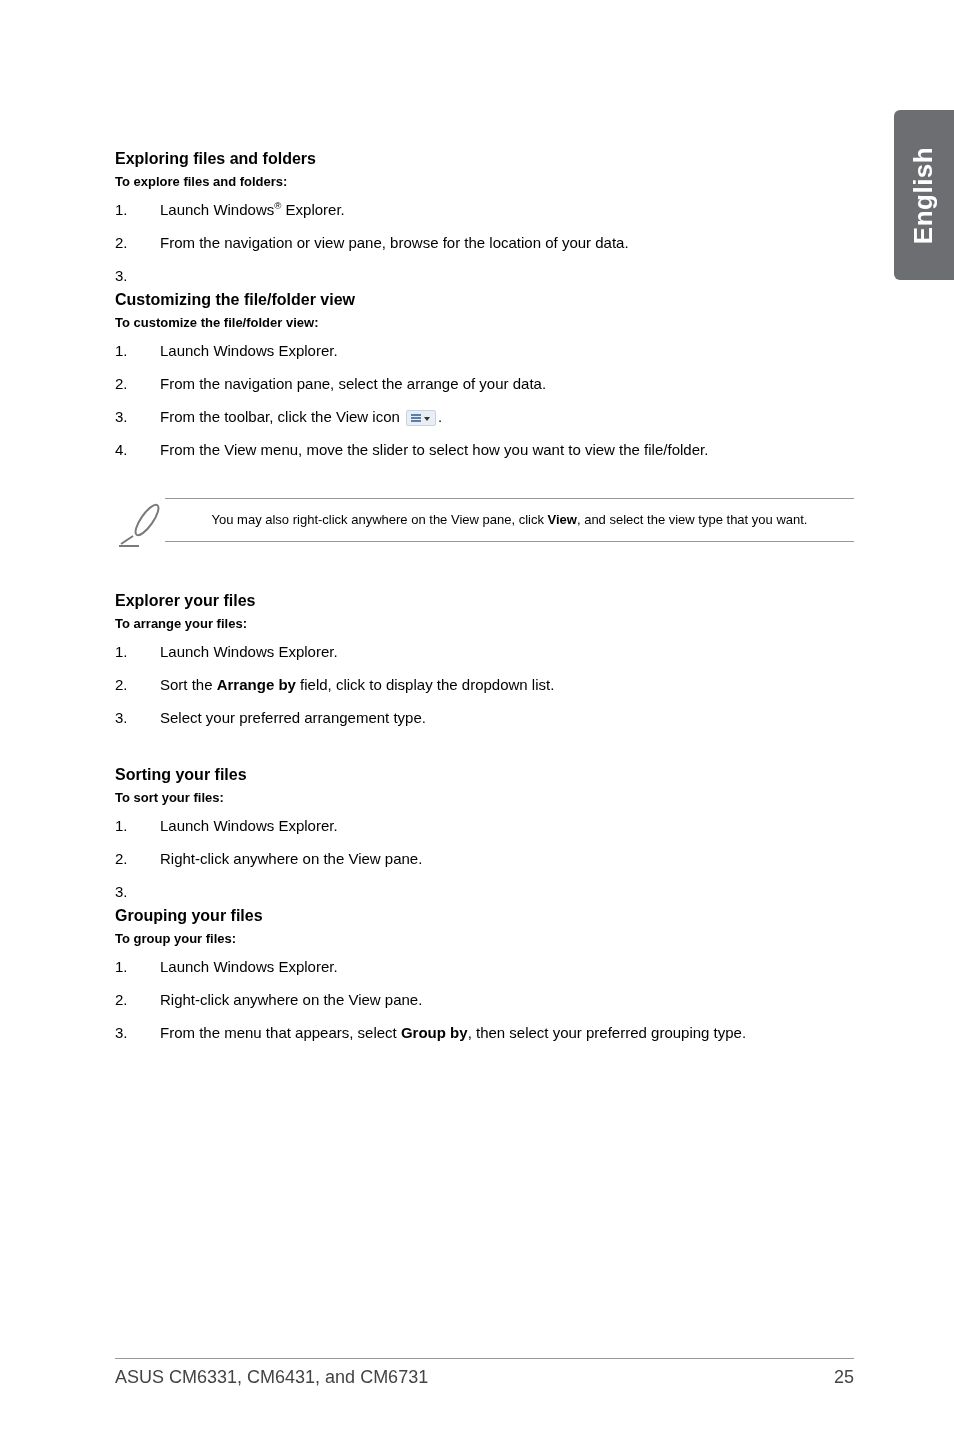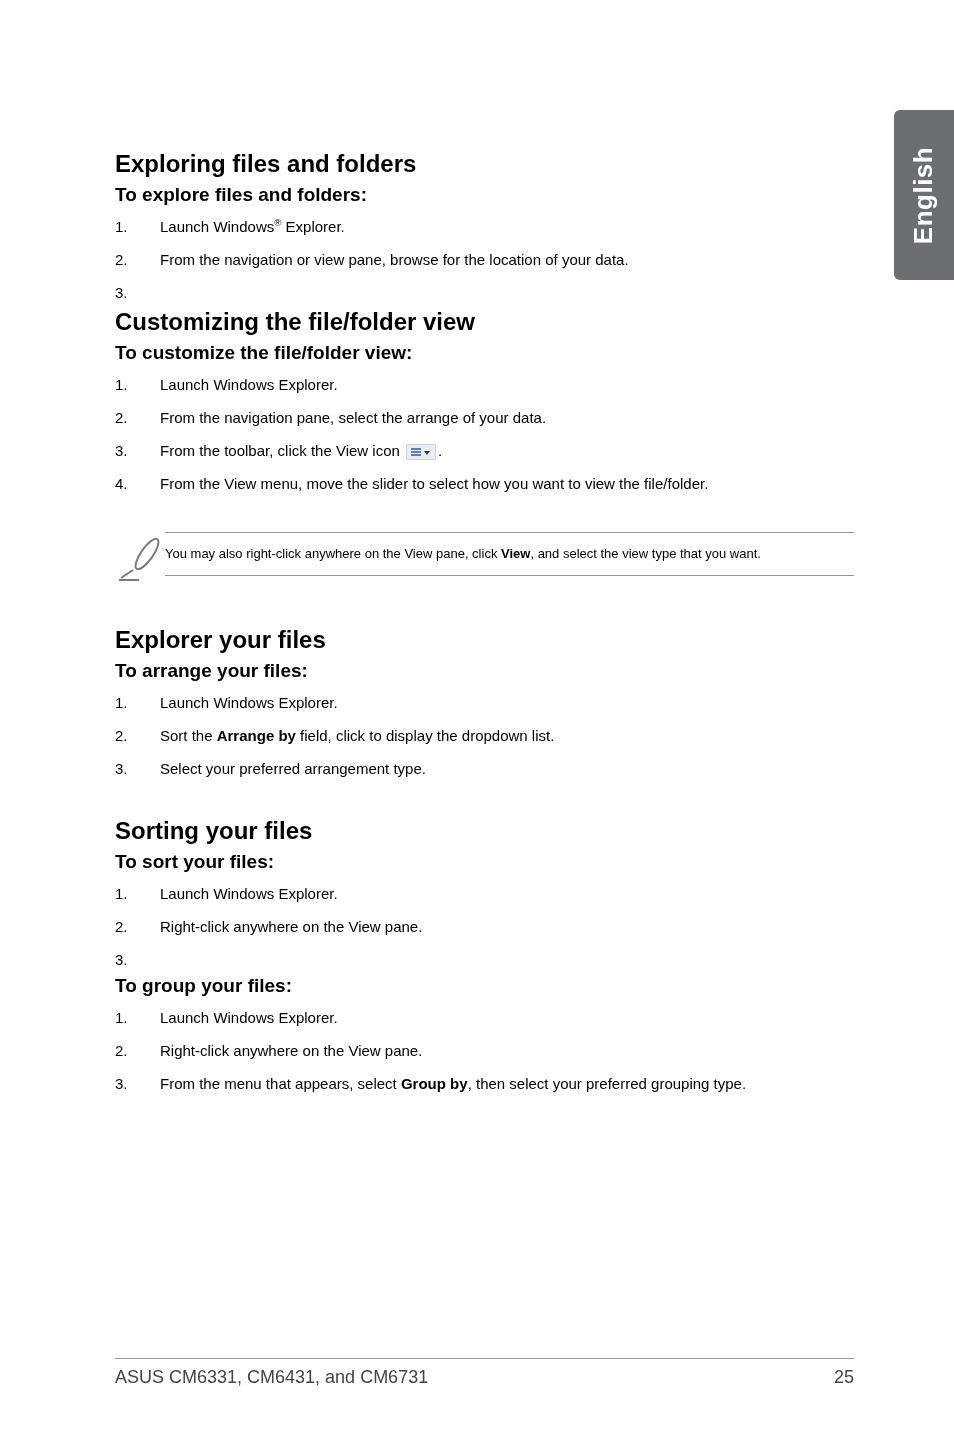--- a/index.html
+++ b/index.html
@@ -29,26 +29,26 @@
   }
   .side-tab span {
     color: #fff;
     font-weight: bold;
     font-size: 26px;
     transform: rotate(-90deg);
     white-space: nowrap;
     letter-spacing: 0.5px;
   }
   h2 {
-    font-size: 24px;
+    font-size: 16px;
     font-weight: bold;
     margin-bottom: 6px;
   }
   .subhead {
-    font-size: 19px;
+    font-size: 13px;
     font-weight: bold;
     margin-bottom: 10px;
   }
   ol {
     list-style: none;
     counter-reset: item;
     margin-bottom: 35px;
   }
   ol li {
     font-size: 15px;
@@ -62,20 +62,21 @@
     left: 0;
     top: 0;
   }
   .section { margin-bottom: 38px; }
   .section:last-of-type ol { margin-bottom: 0; }
   .callout {
     display: flex;
     align-items: flex-start;
     margin: 18px 0 40px 0;
     padding-left: 0;
+    text-align: center;
   }
   .callout-icon svg { width: 50px; height: 50px; }
   .callout-body {
     border-top: 1px solid #999;
     border-bottom: 1px solid #999;
     padding: 12px 0;
     font-size: 13px;
     line-height: 1.4;
     flex: 1;
   }
@@ -216,20 +217,21 @@
         <span class="num">2.</span>
         <span>Right-click anywhere on the View pane.</span>
       </li>
       <li>
         <span class="num">3.</span>
       </li>
     </ol>
   </div>
 
   <div class="section">
+    <h2>Grouping your files</h2>
     <div class="subhead">To group your files:</div>
     <ol>
       <li>
         <span class="num">1.</span>
         <span>Launch Windows Explorer.</span>
       </li>
       <li>
         <span class="num">2.</span>
         <span>Right-click anywhere on the View pane.</span>
       </li>

